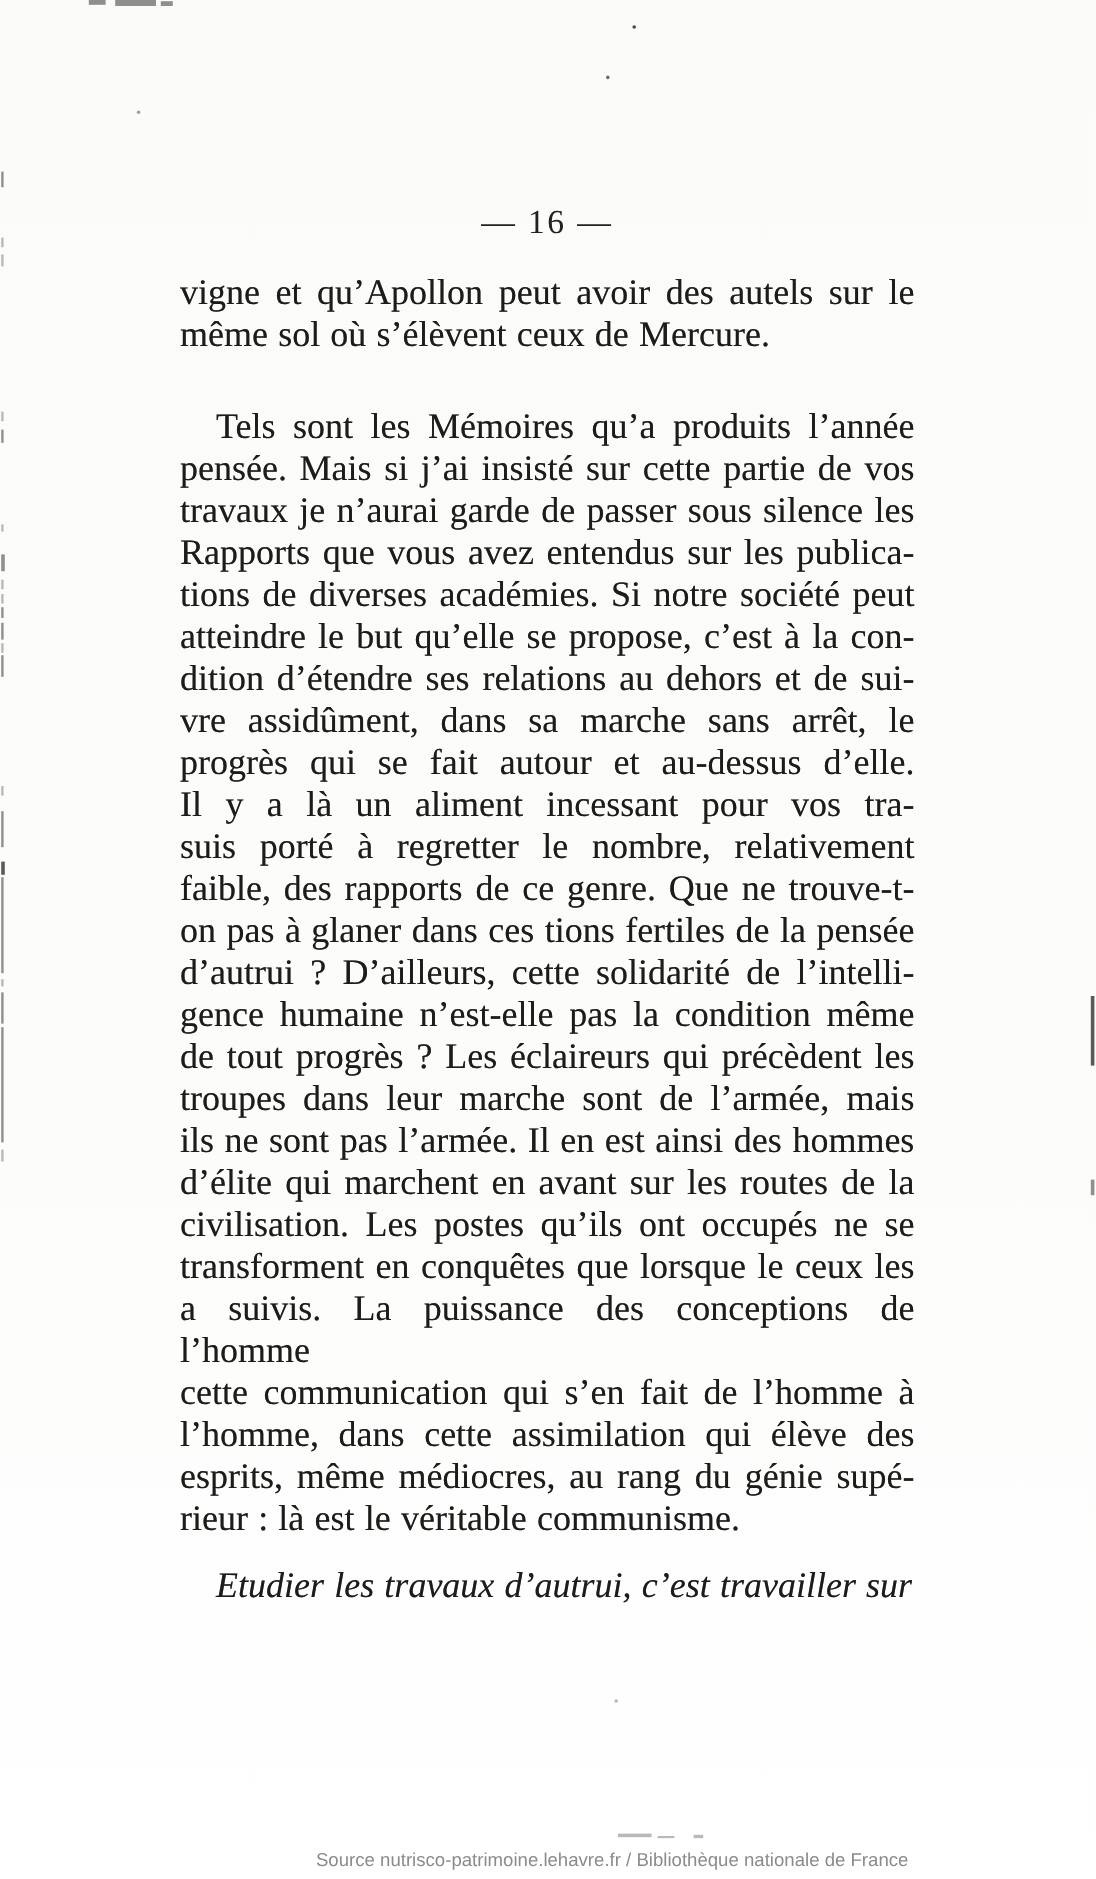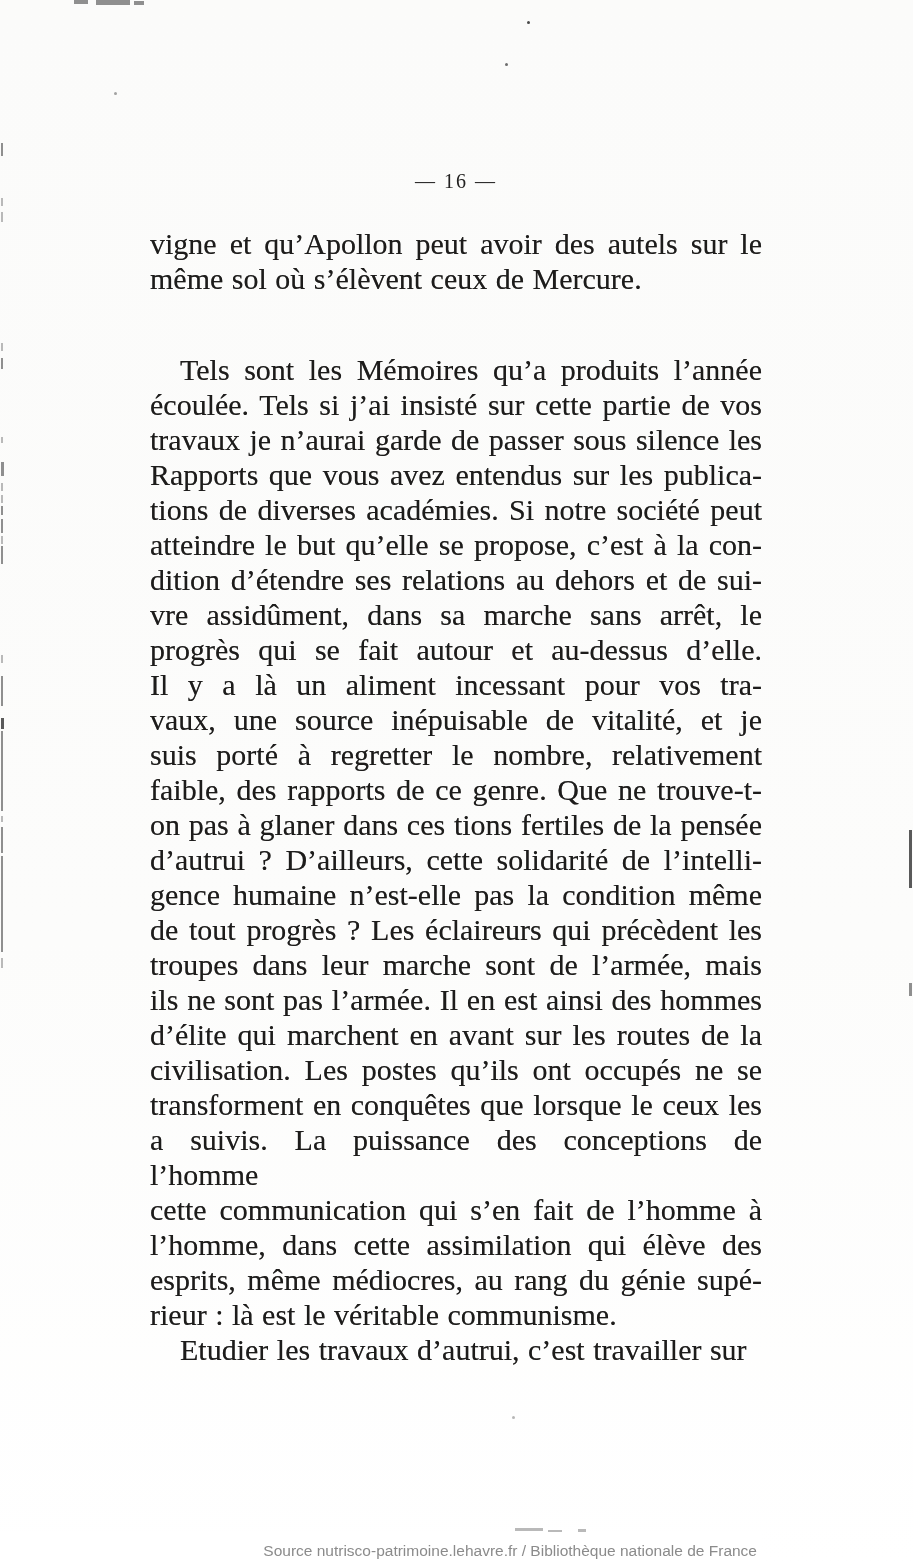--- a/index.html
+++ b/index.html
@@ -18,37 +18,37 @@
     position: absolute;
     inset: 0;
     background: linear-gradient(180deg, #fbfbfa 0%, #fcfcfb 60%, #ffffff 100%);
   }
   .page-number {
     position: absolute;
     top: 170px;
     left: 150px;
     width: 612px;
     text-align: center;
-    font-size: 20px;
+    font-size: 28px;
     color: #222120;
     letter-spacing: 2px;
   }
   .text-block {
     position: absolute;
     top: 226px;
     left: 150px;
     width: 612px;
     font-size: 30px;
     line-height: 35px;
     color: #1d1c1b;
     text-shadow: 0 0 0.5px rgba(20,20,20,0.55);
   }
   .para { margin: 0; }
-  .para:nth-child(2) { margin-top: 56px; }
-  .para:nth-child(3) { margin-top: 0; }
+  .para:nth-child(2) { margin-top: 42px; }
+  .para:nth-child(3) { margin-top: 21px; font-style: italic; }
   .line {
     text-align: justify;
     text-align-last: justify;
     white-space: normal;
     word-spacing: 1px;
   }
   .line.last { text-align-last: left; }
   .para.indent-first .line.first { text-indent: 30px; }
   .footer-bar {
     position: absolute;
@@ -121,30 +121,29 @@
 
   <div class="page-number">— 16 —</div>
 
   <div class="text-block">
       <div class="para">
         <div class="line first">vigne et qu’Apollon peut avoir des autels sur le</div>
         <div class="line last">même sol où s’élèvent ceux de Mercure.</div>
       </div>
       <div class="para indent-first">
         <div class="line first">Tels sont les Mémoires qu’a produits l’année</div>
-        <div class="line">écoulée. Tels si j’ai insisté sur cette partie de vos</div>
+        <div class="line">pensée. Mais si j’ai insisté sur cette partie de vos</div>
         <div class="line">travaux je n’aurai garde de passer sous silence les</div>
         <div class="line">Rapports que vous avez entendus sur les publica-</div>
         <div class="line">tions de diverses académies. Si notre société peut</div>
         <div class="line">atteindre le but qu’elle se propose, c’est à la con-</div>
         <div class="line">dition d’étendre ses relations au dehors et de sui-</div>
         <div class="line">vre assidûment, dans sa marche sans arrêt, le</div>
         <div class="line">progrès qui se fait autour et au-dessus d’elle.</div>
         <div class="line">Il y a là un aliment incessant pour vos tra-</div>
-        <div class="line">vaux, une source inépuisable de vitalité, et je</div>
         <div class="line">suis porté à regretter le nombre, relativement</div>
         <div class="line">faible, des rapports de ce genre. Que ne trouve-t-</div>
         <div class="line">on pas à glaner dans ces tions fertiles de la pensée</div>
         <div class="line">d’autrui ? D’ailleurs, cette solidarité de l’intelli-</div>
         <div class="line">gence humaine n’est-elle pas la condition même</div>
         <div class="line">de tout progrès ? Les éclaireurs qui précèdent les</div>
         <div class="line">troupes dans leur marche sont de l’armée, mais</div>
         <div class="line">ils ne sont pas l’armée. Il en est ainsi des hommes</div>
         <div class="line">d’élite qui marchent en avant sur les routes de la</div>
         <div class="line">civilisation. Les postes qu’ils ont occupés ne se</div>

